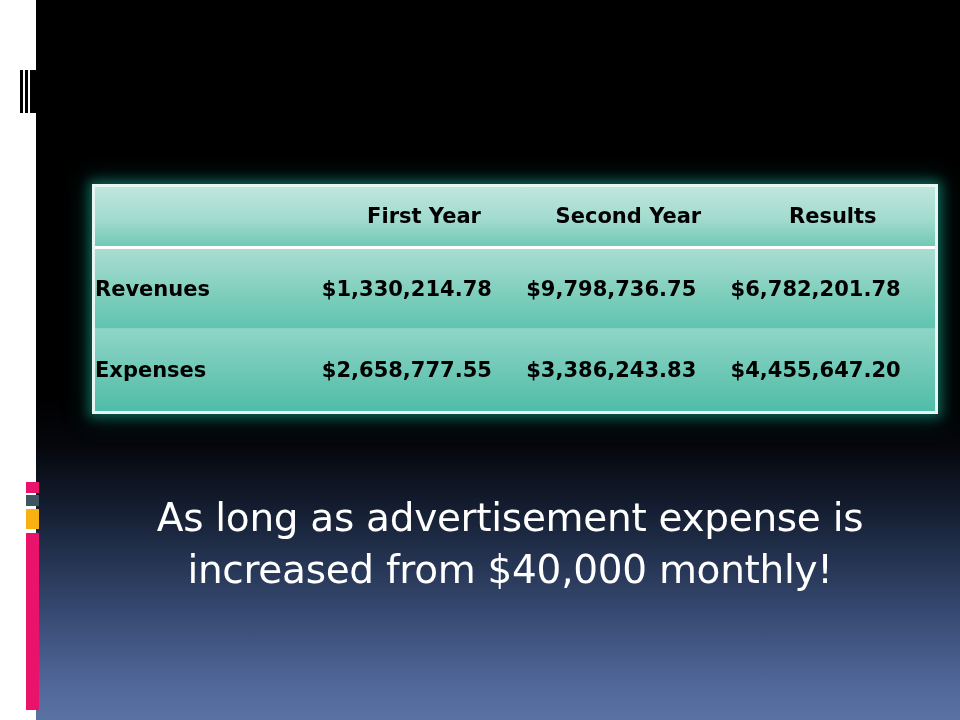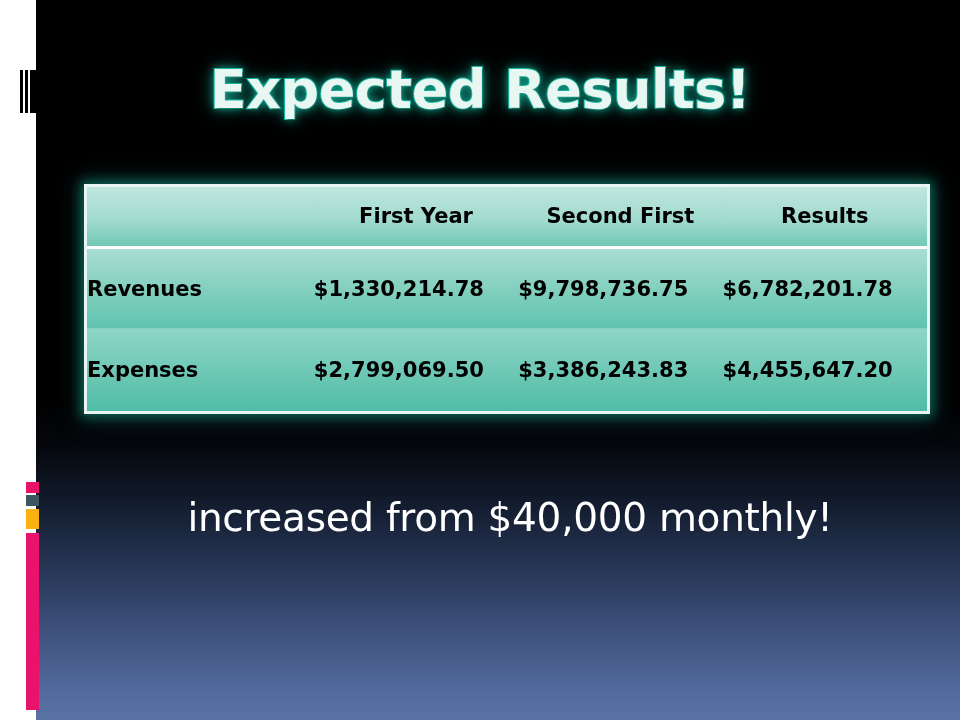--- a/index.html
+++ b/index.html
@@ -81,21 +81,21 @@
     paint-order: stroke fill;
     text-shadow:
        0 0 10px rgba(23,184,160,0.95),
        0 0 20px rgba(23,184,160,0.55),
        3px 3px 0 rgba(0,0,0,0.55);
   }
 
   
   .table-frame {
     position: absolute;
-    left: 84px;
+    left: 92px;
     top: 184px;
     width: 846px;
     height: 230px;
     border: 3px solid #e8f6f2;
     box-sizing: border-box;
     box-shadow:
       0 0 10px 3px rgba(20,150,130,0.55),
       0 0 22px 6px rgba(20,120,110,0.35);
     background: #8ad3c4;
   }
@@ -169,46 +169,46 @@
 <div id="slide">
 
   <div class="rail-white"></div>
   <div class="rail-bars"></div>
   <div class="rail-bars-cap"></div>
   <div class="rail-sq rail-sq-magenta"></div>
   <div class="rail-sq rail-sq-teal"></div>
   <div class="rail-sq rail-sq-orange"></div>
   <div class="rail-sq rail-bar-magenta"></div>
 
-  <div class="title">Expected Results!</div>
 
   <div class="table-frame">
     <table class="fin">
       <thead>
         <tr class="hdr">
           <th class="col-label"></th>
           <th class="col-num">First Year</th>
-          <th class="col-num">Second First</th>
+          <th class="col-num">Second Year</th>
           <th class="col-num">Results</th>
         </tr>
       </thead>
       <tbody>
         <tr class="drow r1">
           <td class="lbl">Revenues</td>
           <td>$1,330,214.78</td>
           <td>$9,798,736.75</td>
           <td>$6,782,201.78</td>
         </tr>
         <tr class="drow r2">
           <td class="lbl">Expenses</td>
-          <td>$2,799,069.50</td>
+          <td>$2,658,777.55</td>
           <td>$3,386,243.83</td>
           <td>$4,455,647.20</td>
         </tr>
       </tbody>
     </table>
   </div>
 
   <div class="caption">
+    <div>As long as advertisement expense is</div>
     <div><span>increased from </span><span class="amount">$40,000</span><span> monthly!</span></div>
   </div>
 
 </div>
 
 </body></html>

